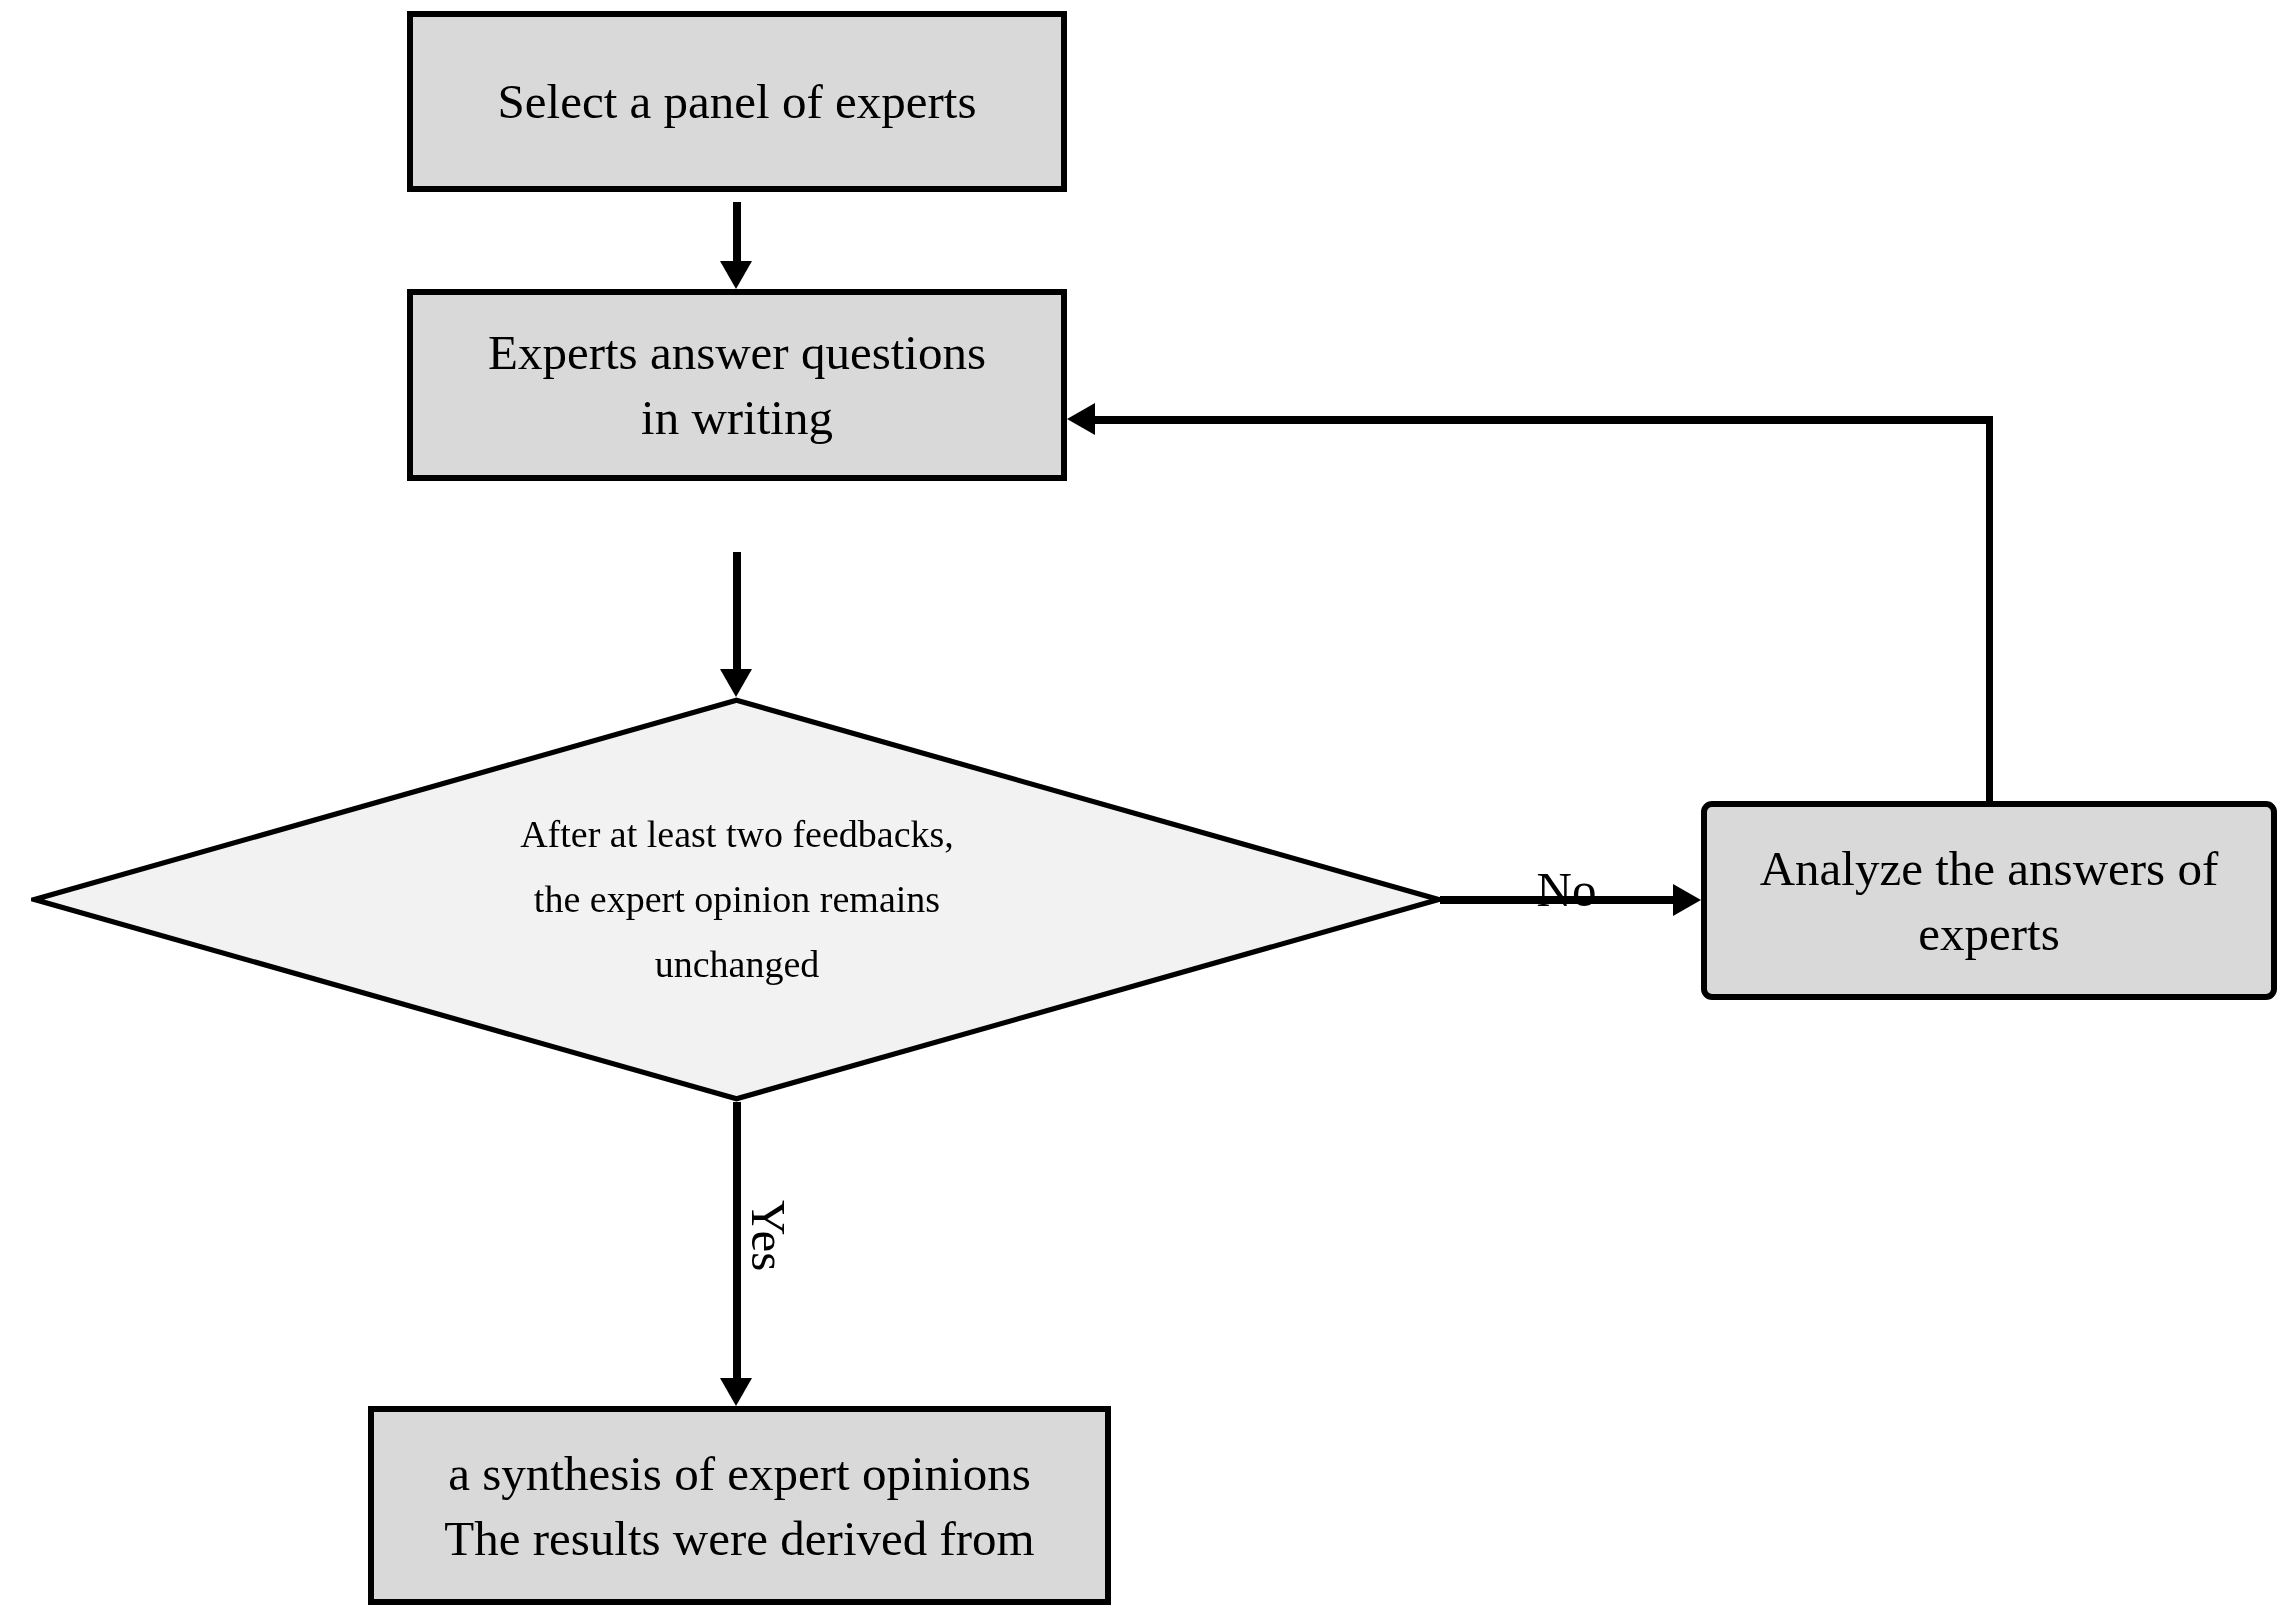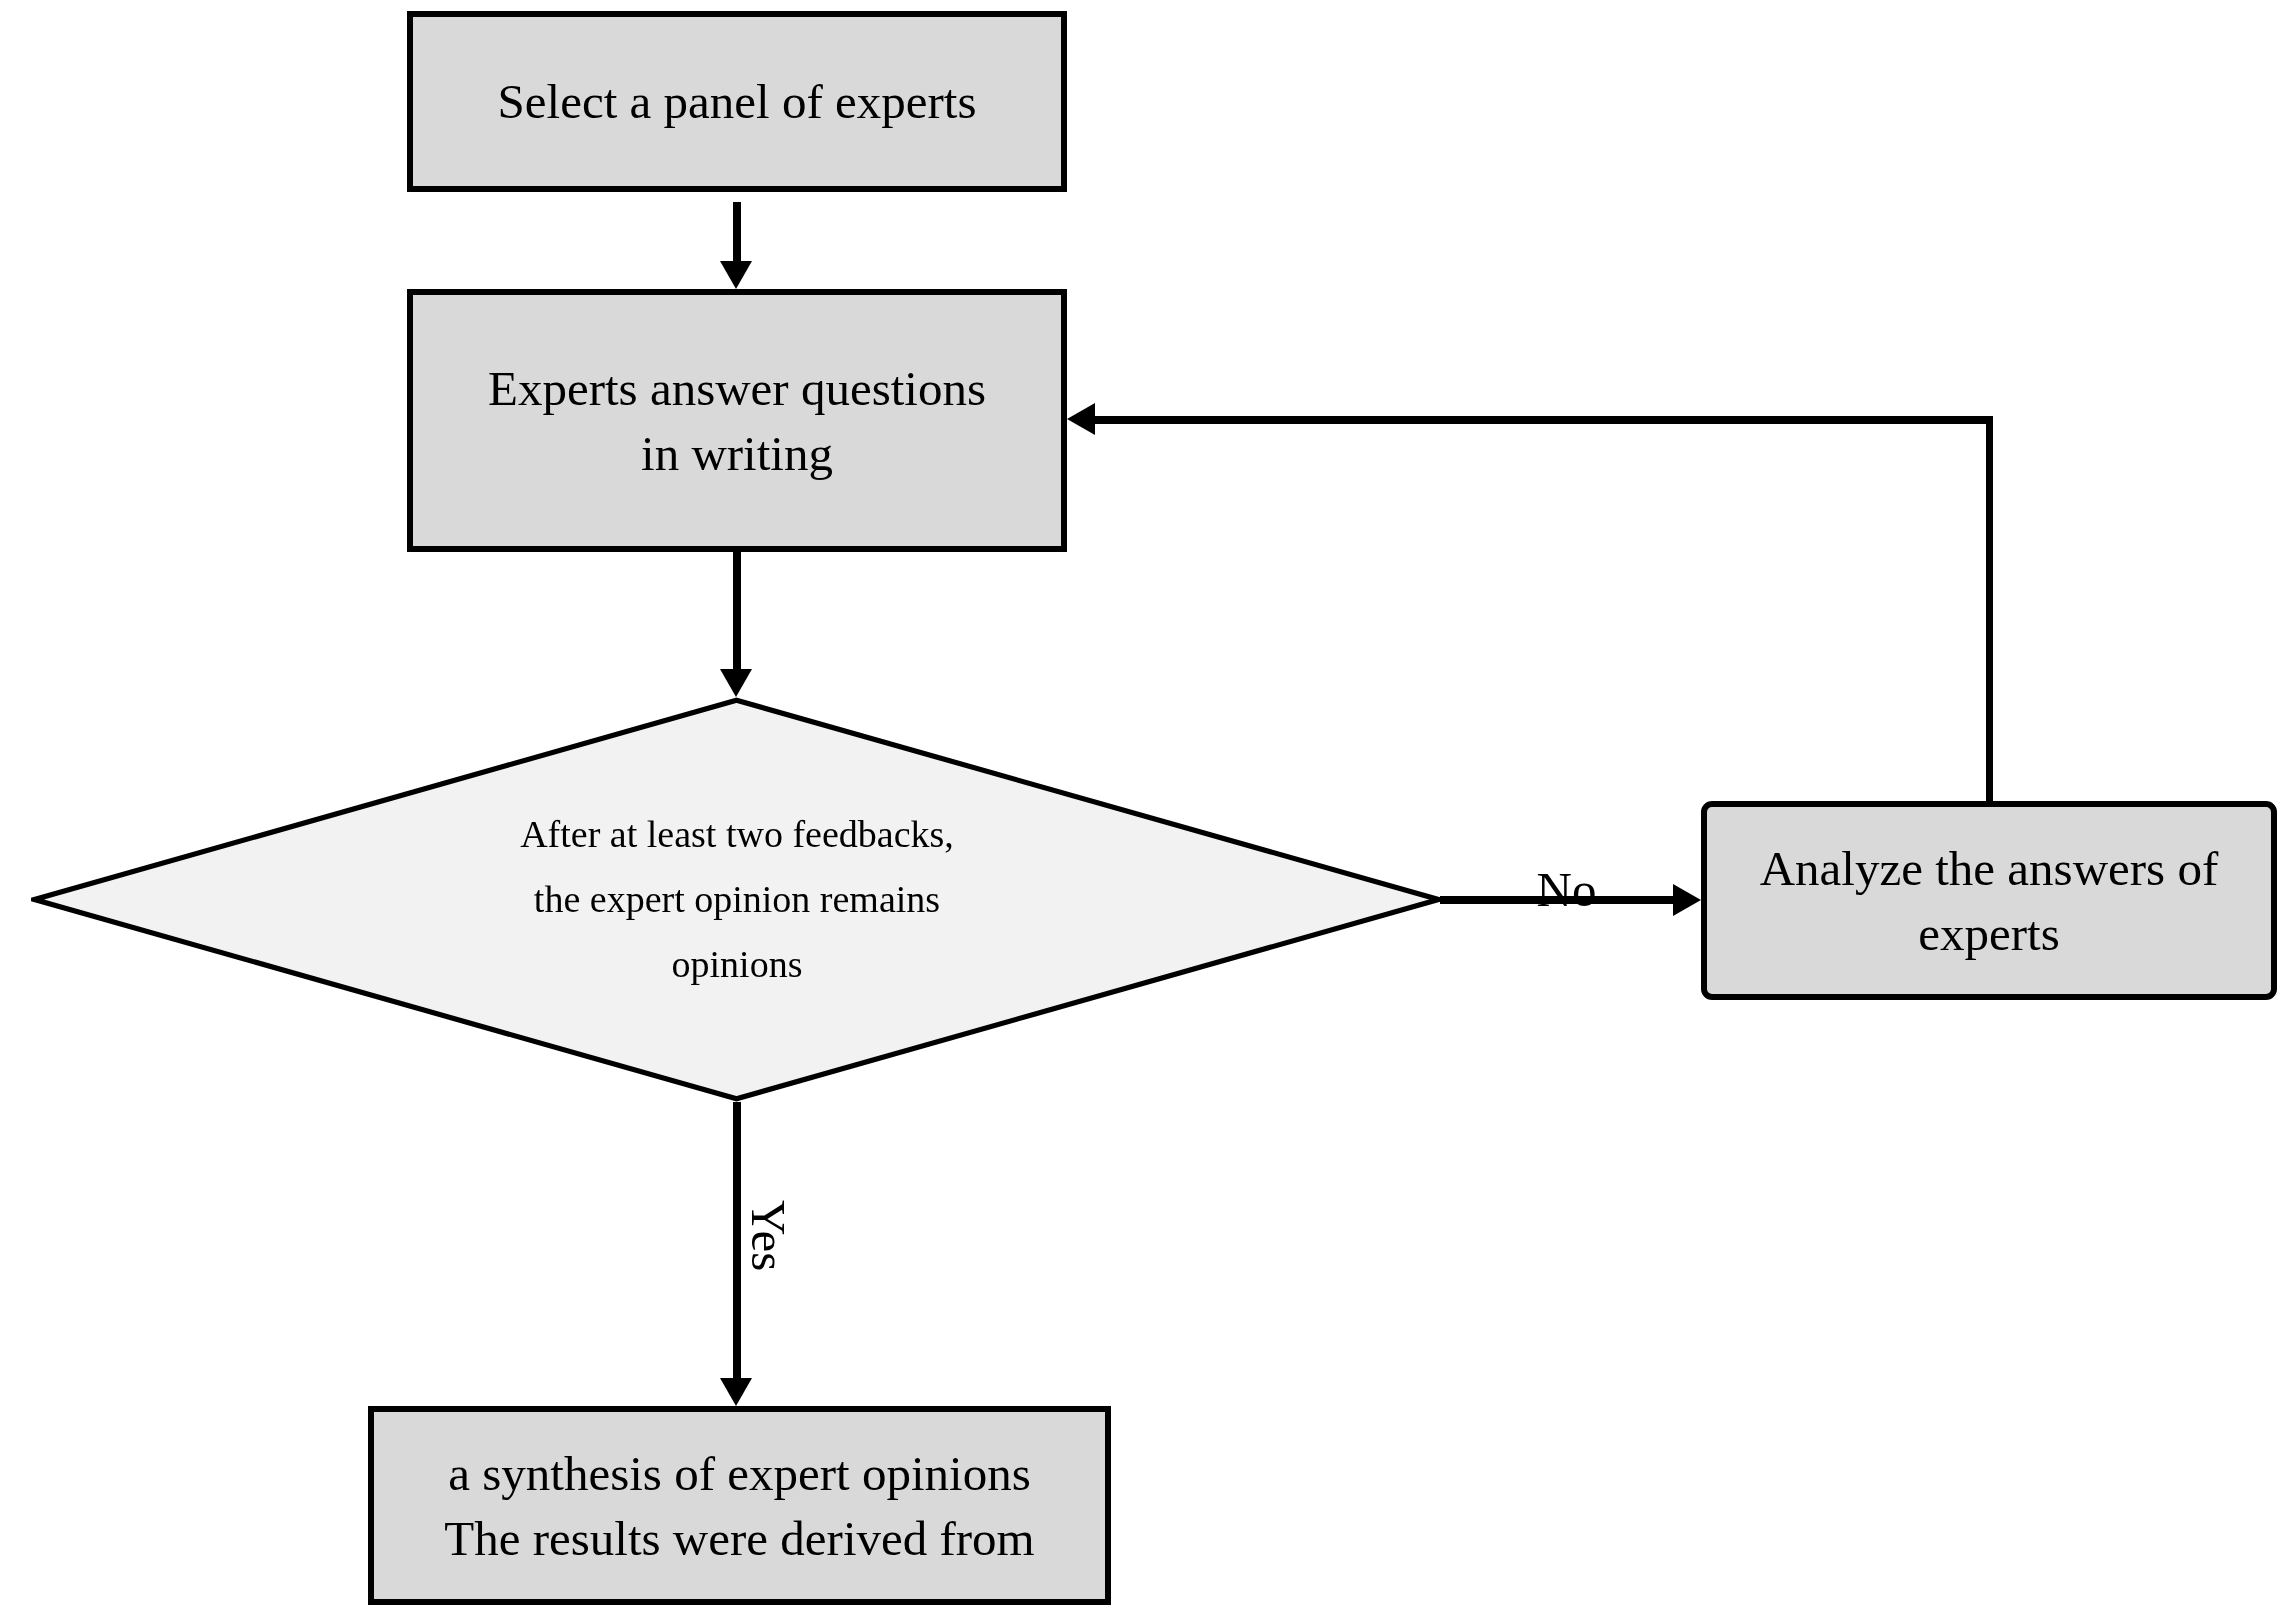--- a/index.html
+++ b/index.html
@@ -24,21 +24,21 @@
     display: flex;
     flex-direction: column;
     align-items: center;
     justify-content: center;
     text-align: center;
     font-size: 49px;
     line-height: 65px;
   }
   .node span { display: block; white-space: nowrap; }
   .node-select  { left: 407px;  top: 11px;   width: 660px; height: 181px; }
-  .node-answer  { left: 407px;  top: 289px;  width: 660px; height: 263px; }
+  .node-answer  { left: 407px;  top: 289px;  width: 660px; height: 192px; }
   .node-analyze { left: 1701px; top: 801px; width: 576px;  height: 199px; border-radius: 11px; }
   .node-results { left: 368px;  top: 1406px; width: 743px; height: 199px; }
   
   .decision-svg {
     position: absolute;
     left: 31px; top: 697px;
     width: 1411px; height: 405px;
   }
   .decision-svg polygon {
     fill: var(--decision-fill, #f2f2f2);
@@ -129,21 +129,21 @@
 
   <div class="line line-v2"></div>
   <div class="arrow arrow-down arrow-down-2"></div>
 
   <svg class="decision-svg" viewBox="0 0 2180 626" aria-hidden="true">
     <polygon points="1090,5 2175,313 1090,621 5,313"></polygon>
   </svg>
   <div class="decision-text">
     <span>After at least two feedbacks,</span>
     <span>the expert opinion remains</span>
-    <span>opinions</span>
+    <span>unchanged</span>
   </div>
 
   <div class="edge-label label-no">No</div>
   <div class="line line-no"></div>
   <div class="arrow arrow-right-no"></div>
 
   <div class="node node-analyze">
     <span>Analyze the answers of</span>
     <span>experts</span>
   </div>

